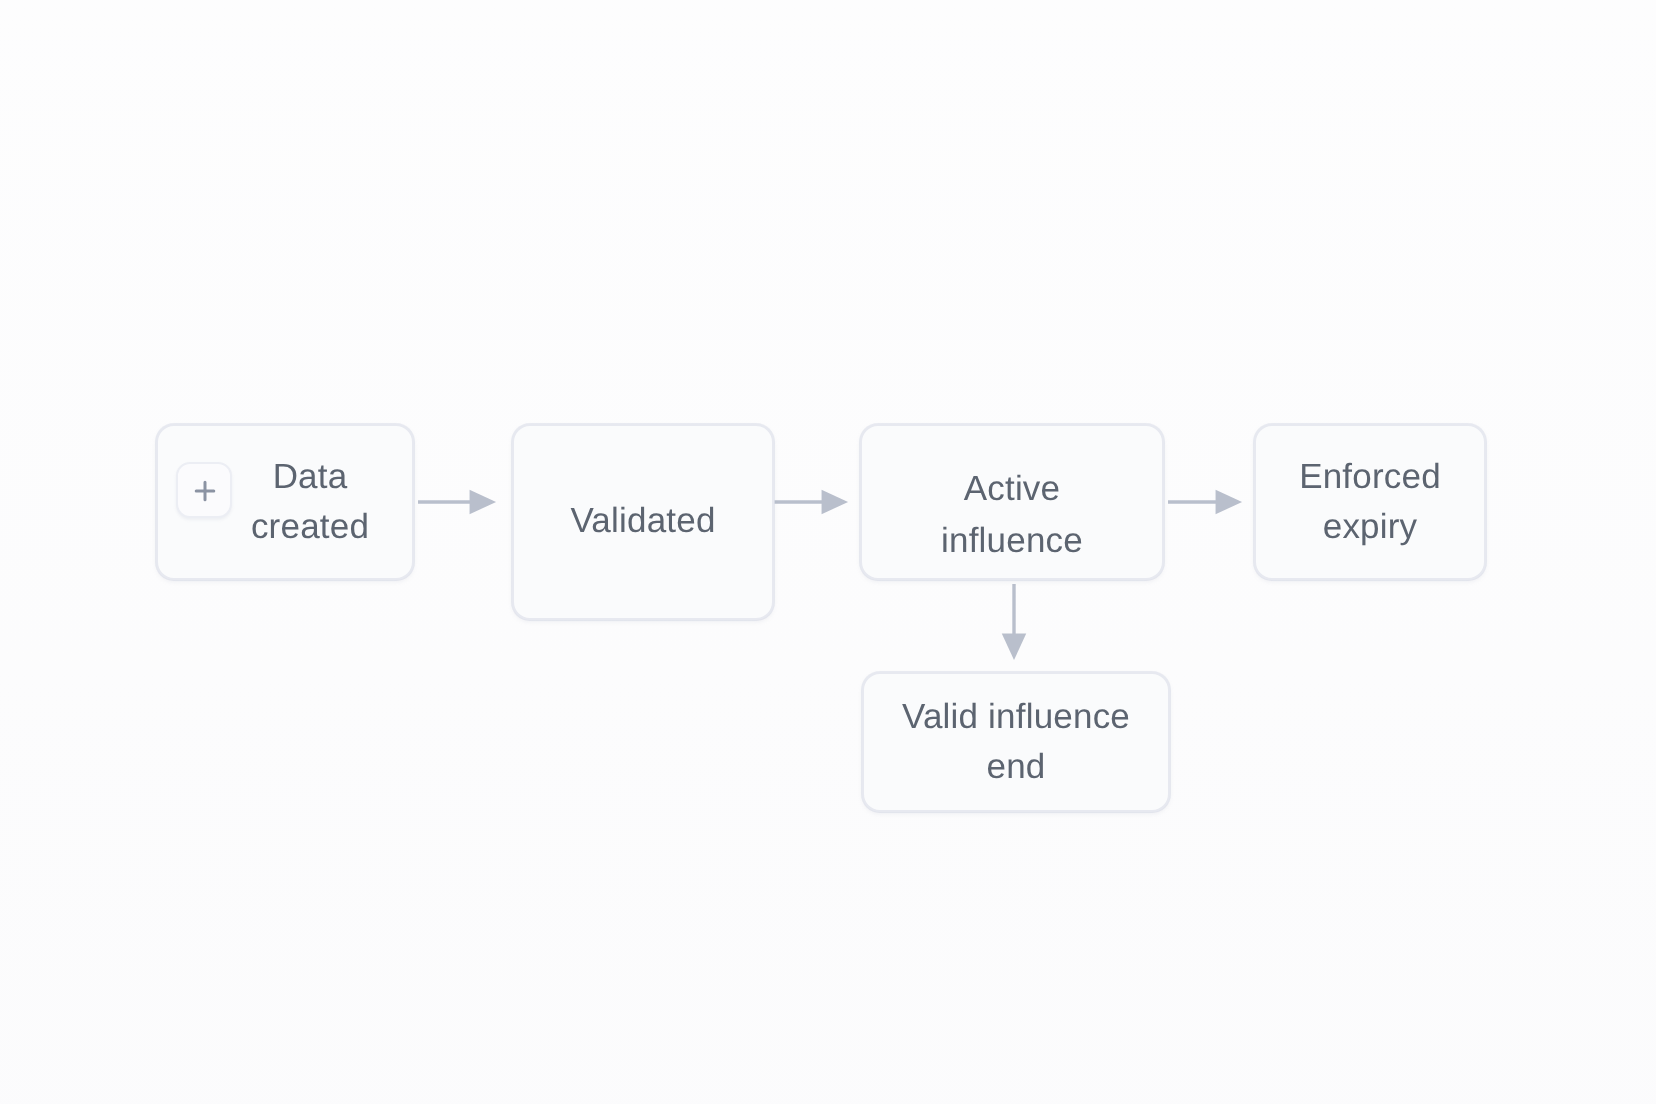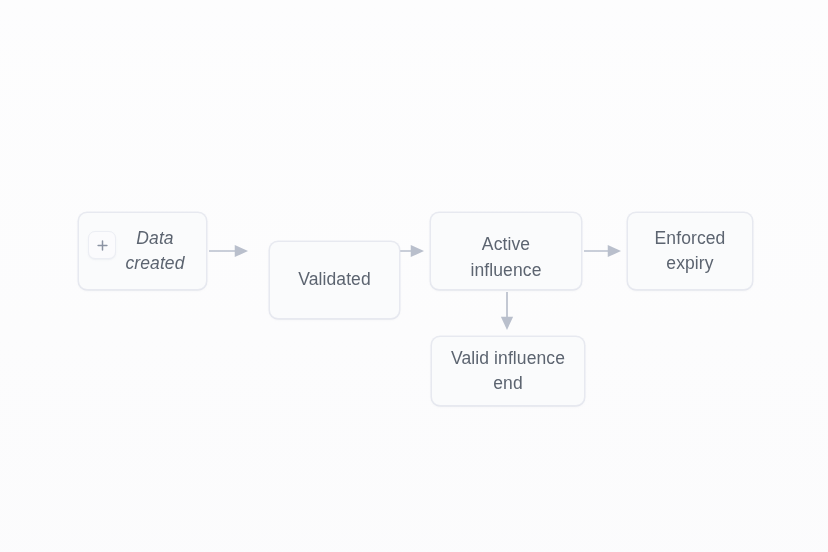--- a/index.html
+++ b/index.html
@@ -40,21 +40,20 @@
     line-height: 1.45;
     color: #5c6470;
     text-align: center;
     letter-spacing: 0.1px;
     white-space: normal;
     font-weight: 400;
   }
   .node-with-badge {
     justify-content: flex-start;
     padding-left: 9px;
-    font-style: italic;
   }
   .node-with-badge .node-label {
     text-align: center;
     flex: 1;
     padding-left: 2px;
   }
   .add-badge {
     flex: 0 0 auto;
     width: 26px;
     height: 26px;
@@ -65,23 +64,23 @@
     display: flex;
     align-items: center;
     justify-content: center;
     align-self: flex-start;
     margin-top: 12px;
   }
   .add-badge svg { display: block; }
 
   
   #node-data-created      { left: 78px;  top: 212px; width: 129px; height: 78px; }
-  #node-validated         { left: 269px; top: 212px; width: 131px; height: 78px; margin-top: 29px; }
+  #node-validated         { left: 256px; top: 212px; width: 131px; height: 98px; }
   #node-active-influence  { left: 430px; top: 212px; width: 152px; height: 78px; align-items: flex-end; }
-  #node-enforced-expiry   { left: 627px; top: 212px; width: 126px; height: 78px; }
+  #node-enforced-expiry   { left: 627px; top: 212px; width: 116px; height: 78px; }
   #node-valid-conditions  { left: 431px; top: 336px; width: 154px; height: 70px; }
 
   #edges {
     position: absolute;
     left: 0; top: 0;
     width: 828px;
     height: 552px;
     pointer-events: none;
   }
 </style>

